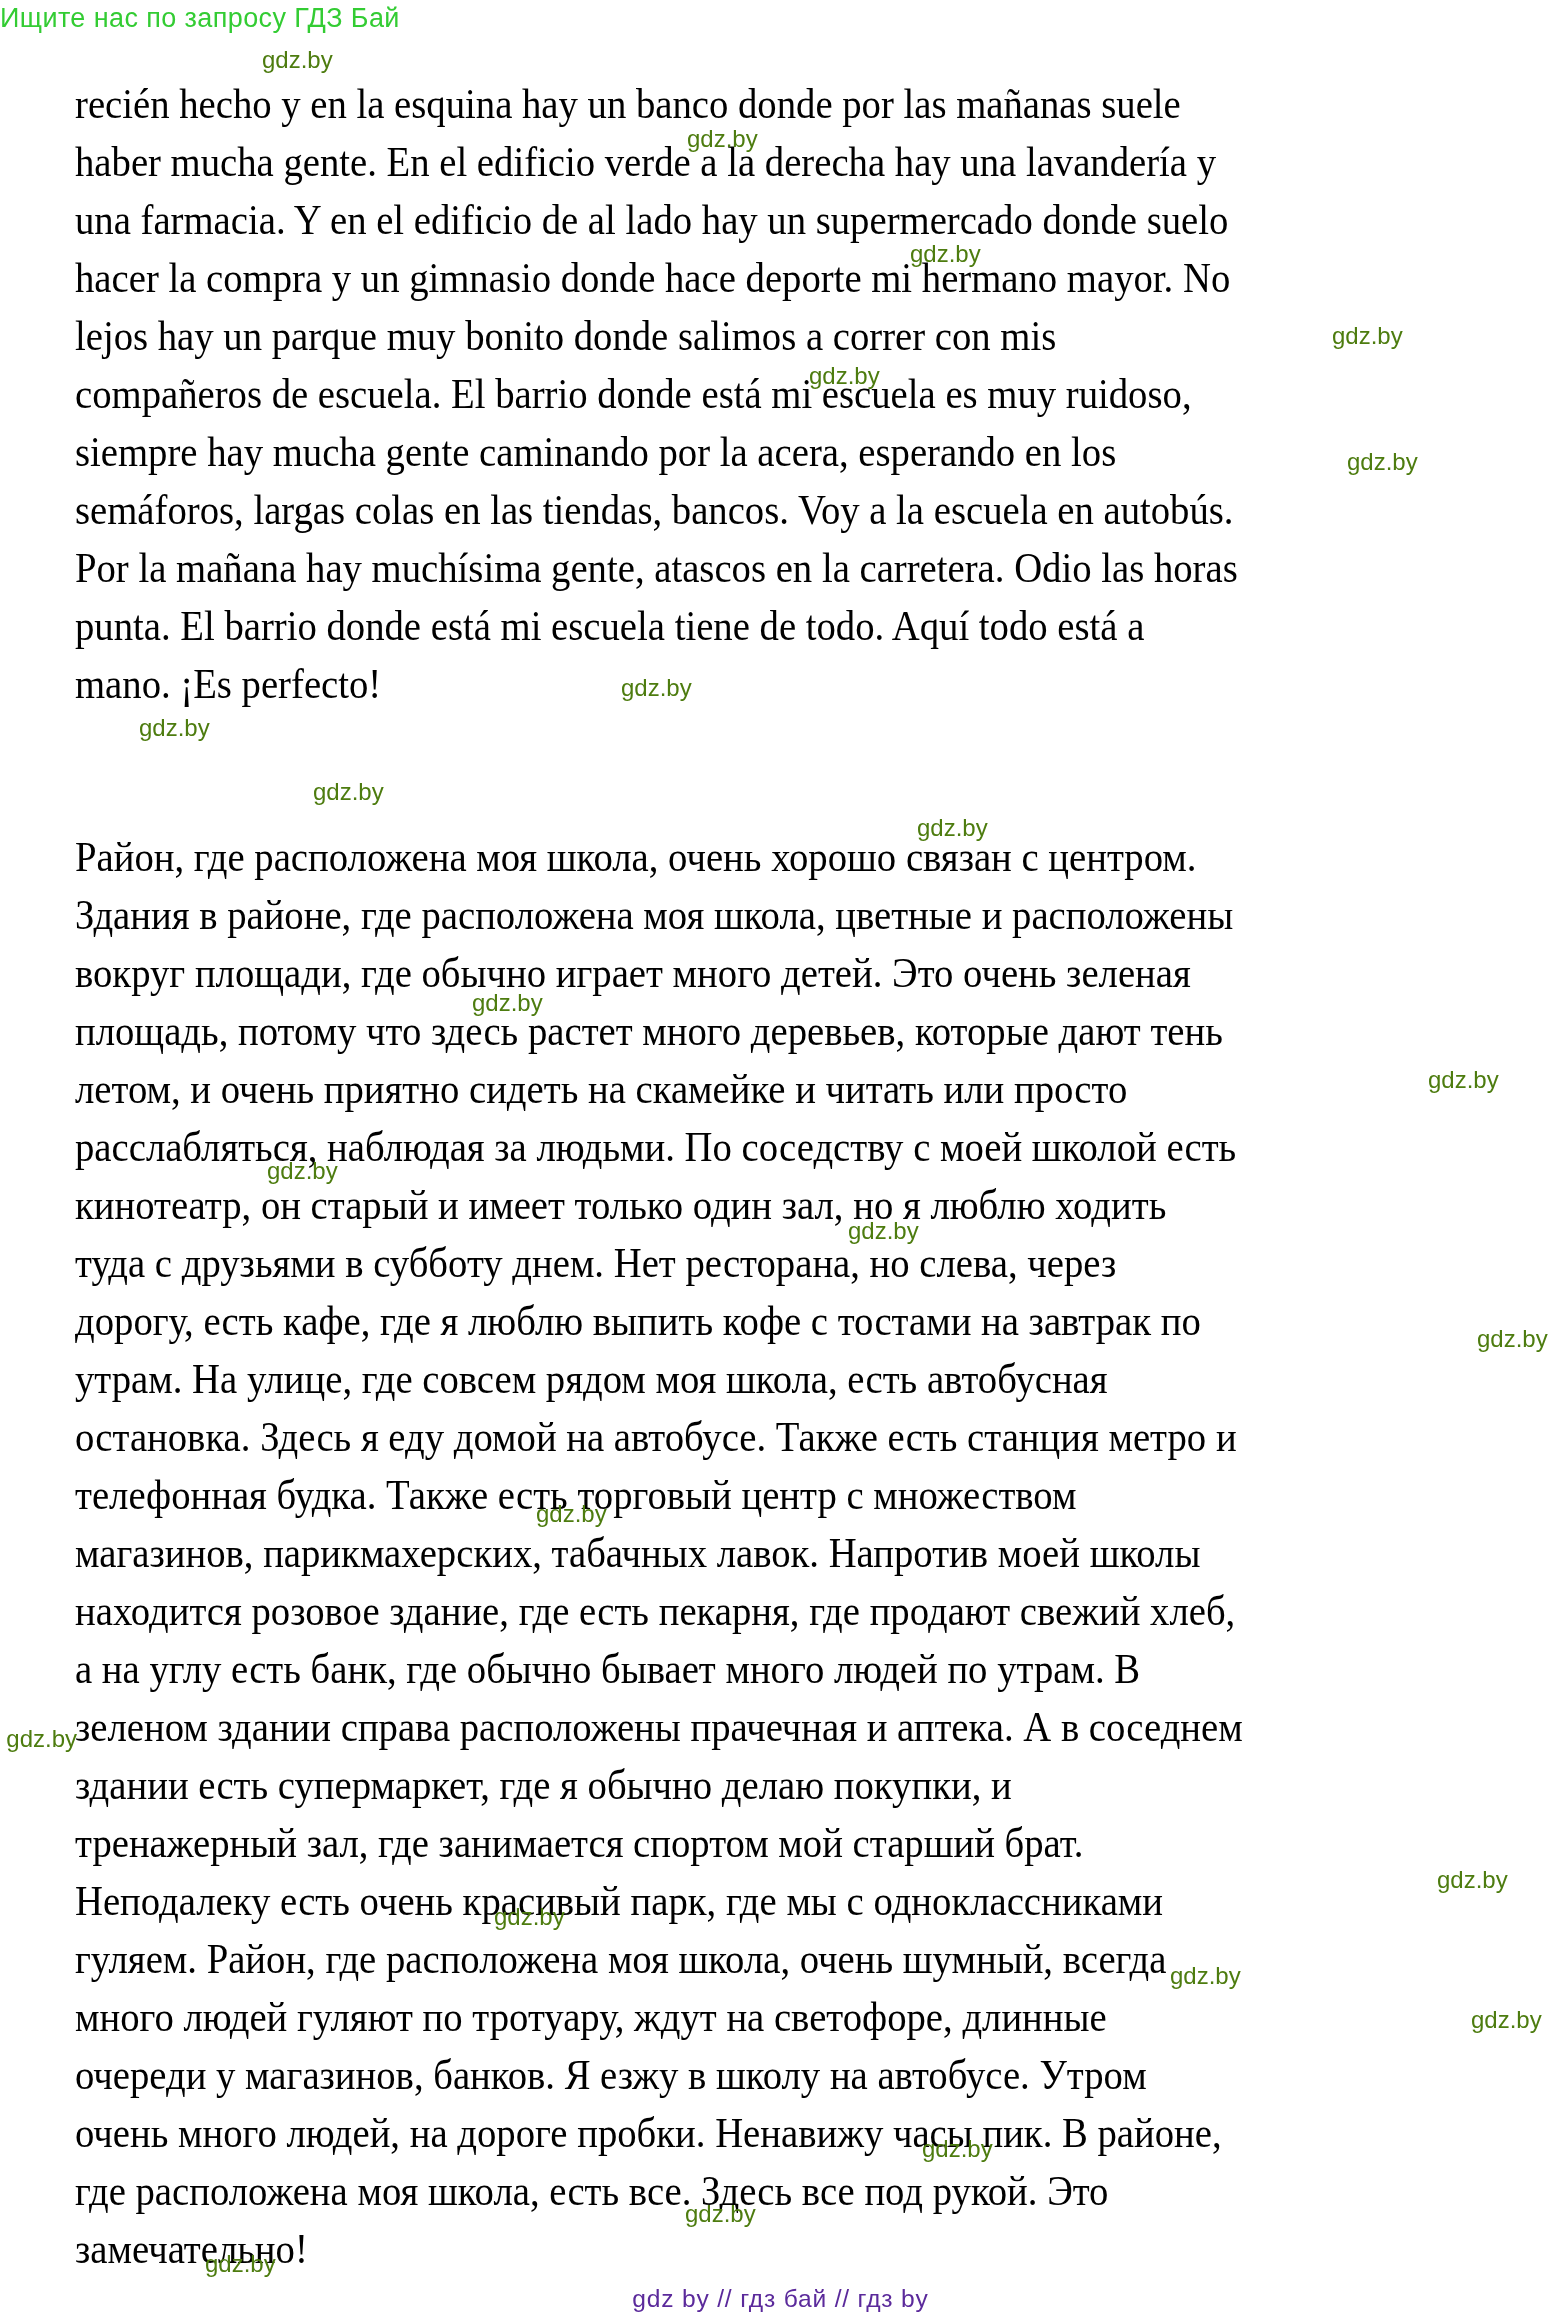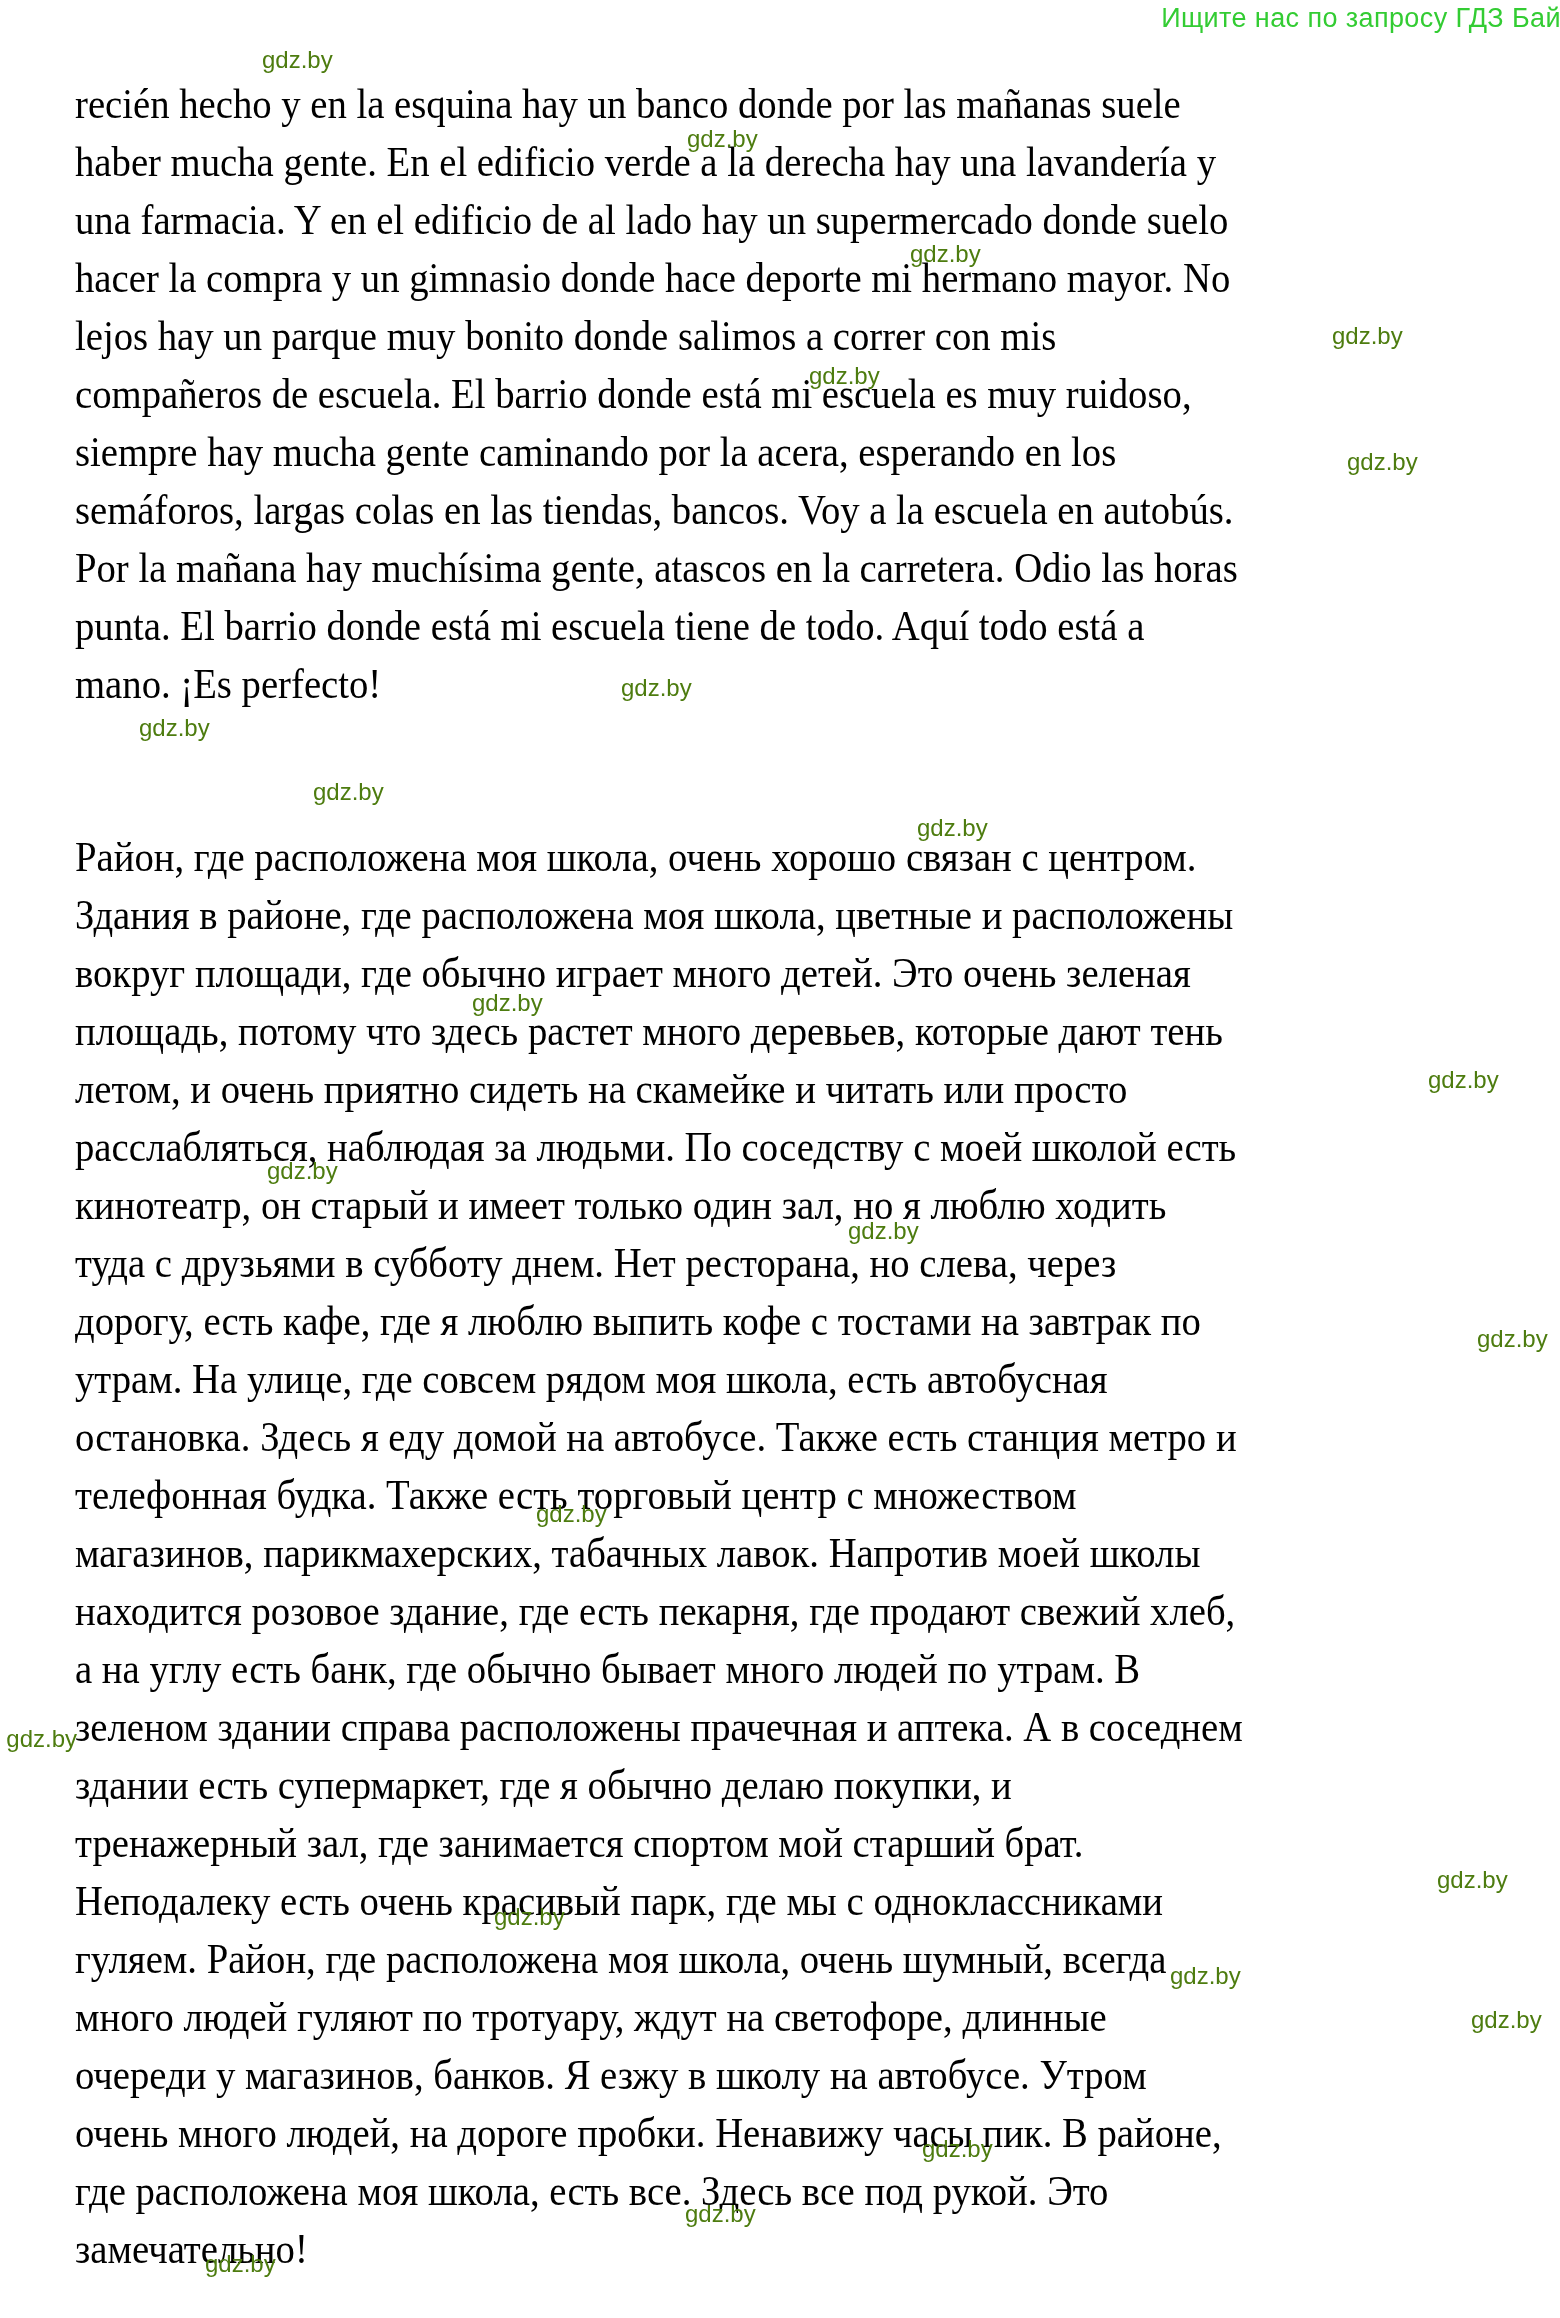--- a/index.html
+++ b/index.html
@@ -13,21 +13,21 @@
   }
   #page {
     position: absolute;
     inset: 0;
   }
   .promo-banner {
     position: absolute;
     top: 3.2px;
     left: 0;
     width: 100%;
-    text-align: right;
+    text-align: left;
     font-family: "Liberation Sans", sans-serif;
     font-size: 27px;
     font-weight: 500;
     letter-spacing: 0.4px;
   }
   .text-block {
     position: absolute;
     left: 75px;
     color: #000000;
     font-size: 43px;
@@ -125,15 +125,16 @@
       <span class="watermark" style="left: 6.3px; top: 1725px;">gdz.by</span>
       <span class="watermark" style="left: 1437px; top: 1866px;">gdz.by</span>
       <span class="watermark" style="left: 494px; top: 1903px;">gdz.by</span>
       <span class="watermark" style="left: 1170px; top: 1962px;">gdz.by</span>
       <span class="watermark" style="left: 1471px; top: 2006px;">gdz.by</span>
       <span class="watermark" style="left: 922px; top: 2135px;">gdz.by</span>
       <span class="watermark" style="left: 685px; top: 2200px;">gdz.by</span>
       <span class="watermark" style="left: 205px; top: 2250px;">gdz.by</span>
     </div>
 
+  <div class="footer-promo" style="color: rgb(91, 42, 155);">gdz by  //  гдз бай  //  гдз by</div>
 
 </div>
 
 
 </body></html>

